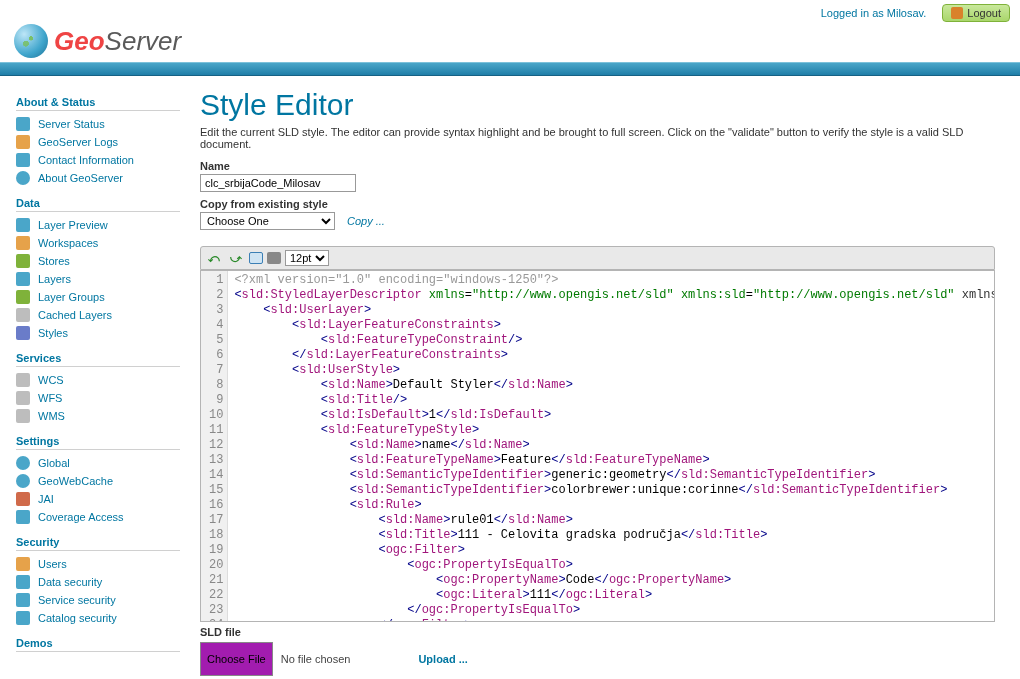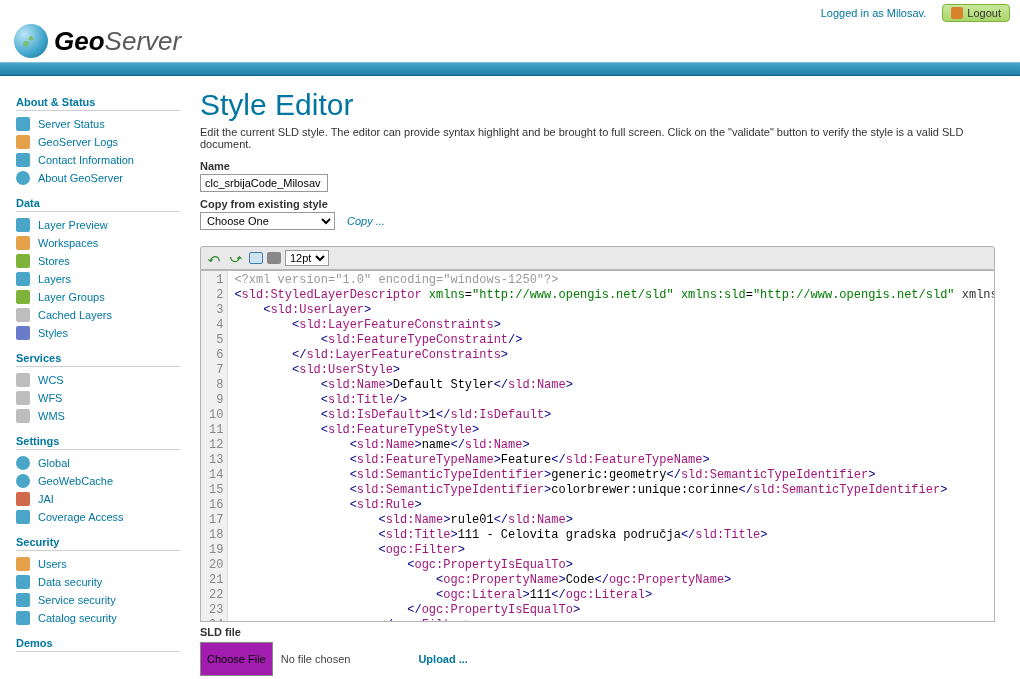--- a/index.html
+++ b/index.html
@@ -44,21 +44,21 @@
   }
   .globe::after {
     content:"";
     position:absolute; inset:4px;
     border-radius:50%;
     background:
       radial-gradient(circle at 50% 40%, rgba(120,190,90,.9) 0 10%, transparent 11%),
       radial-gradient(circle at 30% 60%, rgba(120,190,90,.8) 0 12%, transparent 13%);
   }
   .brand { font-family: "Trebuchet MS", sans-serif; font-size: 26px; font-style: italic; color:#5a5a5a; }
-  .brand b { color:#000000; font-weight: bold; }
+  .brand b { color:#ef4444; font-weight: bold; }
 
   .bluebar { height: 14px; background: linear-gradient(#4aa6c9, #1f7ea8); border-top:1px solid #7cc1da; border-bottom:1px solid #166184; }
 
   
   .layout { display: flex; }
   .sidebar {
     width: 190px;
     padding: 10px 10px 10px 16px;
     flex-shrink: 0;
   }
@@ -84,21 +84,21 @@
     color: #0076a1;
     font-weight: normal;
     font-size: 30px;
     margin: 4px 0 4px 0;
   }
   .desc { font-size: 11px; color:#333; margin-bottom: 10px; }
 
   label.fld { display:block; font-weight:bold; font-size:11px; margin: 6px 0 2px 0; }
   input.txt {
     border:1px solid #999; background:#fff;
-    padding:2px 4px; font-size:11px; width: 128px;
+    padding:2px 4px; font-size:11px; width: 156px;
   }
   .copy-row { display:flex; align-items:center; gap:12px; margin-bottom:16px; }
   select.sel { border:1px solid #999; padding:1px 2px; font-size:11px; background:#fff; width:135px; }
   .copylink { font-style: italic; color:#0076a1; }
 
   
   .ed-toolbar {
     display:flex; align-items:center; gap:4px;
     border:1px solid #b4b4b4; background:#e9e9e9;
     padding:2px 4px; border-radius:3px 3px 0 0;

